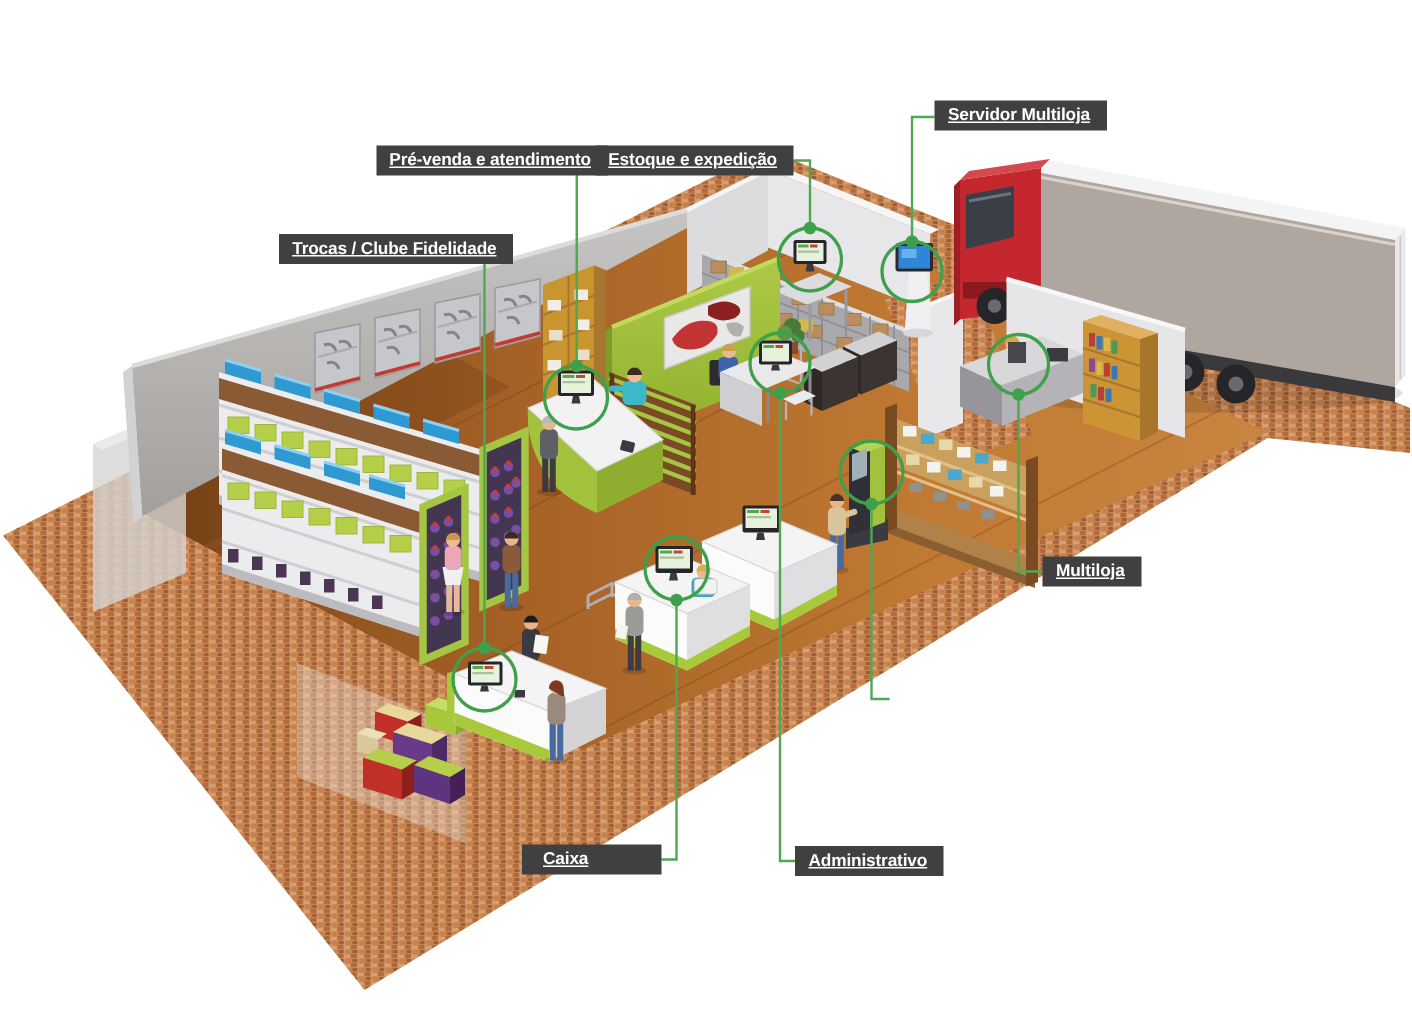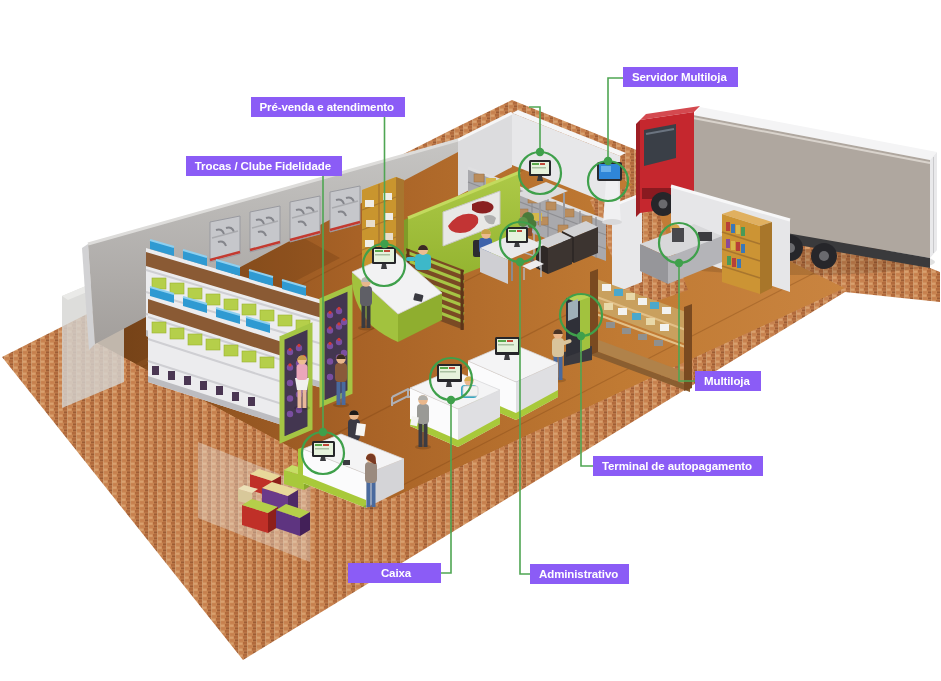--- a/index.html
+++ b/index.html
@@ -1,22 +1,22 @@
 <!DOCTYPE html>
 <html><head>
 <meta charset="utf-8">
 <style>
   html,body{margin:0;padding:0;background:#ffffff;}
   #stage{position:relative;width:941px;height:681px;background:#ffffff;overflow:hidden;
          font-family:"Liberation Sans",sans-serif;}
   #scene{position:absolute;left:0;top:0;}
-  .callout{position:absolute;height:20px;background:#8b5cf6;color:#ffffff;
+  .callout{position:absolute;height:20px;background:#404040;color:#ffffff;
            font:700 11.5px/20px "Liberation Sans",sans-serif;letter-spacing:-0.1px;
-           padding:0 11px 0 9px;white-space:nowrap;z-index:10;}
-  #co-caixa{min-width:93px;box-sizing:border-box;padding-left:14px;text-align:center;}
+           padding:0 11px 0 9px;white-space:nowrap;z-index:10;text-decoration:underline;}
+  #co-caixa{min-width:93px;box-sizing:border-box;padding-left:14px;}
 </style>
 </head>
 <body>
 
 <div id="stage">
 
 <svg id="scene" width="941" height="681" viewBox="0 0 941 681" xmlns="http://www.w3.org/2000/svg">
   <defs>
     <pattern id="brick" width="9" height="6" patternUnits="userSpaceOnUse">
       <rect width="9" height="6" fill="#c98551"></rect>
@@ -725,20 +725,20 @@
           <circle cx="323" cy="432" r="4.2"></circle>
       <circle cx="451" cy="400" r="4.2"></circle>
           <circle cx="520" cy="262" r="4.2"></circle>
       <circle cx="581" cy="336" r="4.2"></circle>
           <circle cx="679" cy="263" r="4.2"></circle>
     </g>
   </g>
 </svg>
 
   <div class="callout" id="co-prevenda" style="right:536px;top:97px"><span>Pré-venda e atendimento</span></div>
+  <div class="callout" id="co-estoque" style="right:412px;top:97px"><span>Estoque e expedição</span></div>
   <div class="callout" id="co-servidor" style="left:623px;top:67px"><span>Servidor Multiloja</span></div>
   <div class="callout" id="co-trocas" style="right:599px;top:156px"><span>Trocas / Clube Fidelidade</span></div>
   <div class="callout" id="co-financeiro" style="left:695px;top:371px"><span>Multiloja</span></div>
-  <div class="callout" id="co-terminal" style="left:593px;top:456px"><span>Terminal de autopagamento</span></div>
   <div class="callout" id="co-caixa" style="right:500px;top:563px"><span>Caixa</span></div>
   <div class="callout" id="co-administrativo" style="left:530px;top:564px"><span>Administrativo</span></div>
 
 </div>
 
 </body></html>

